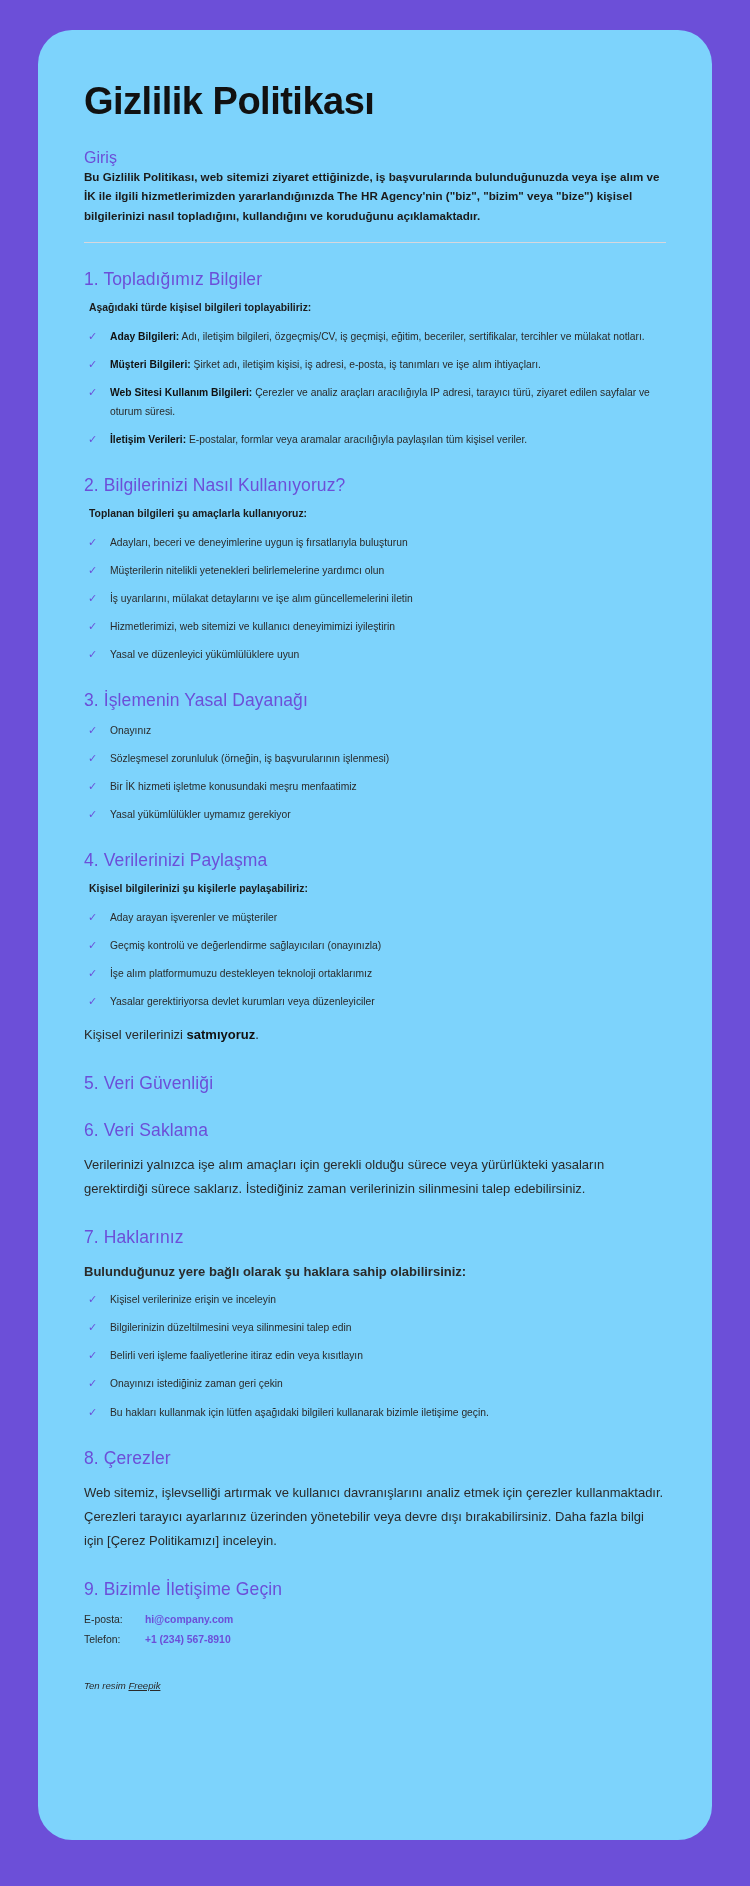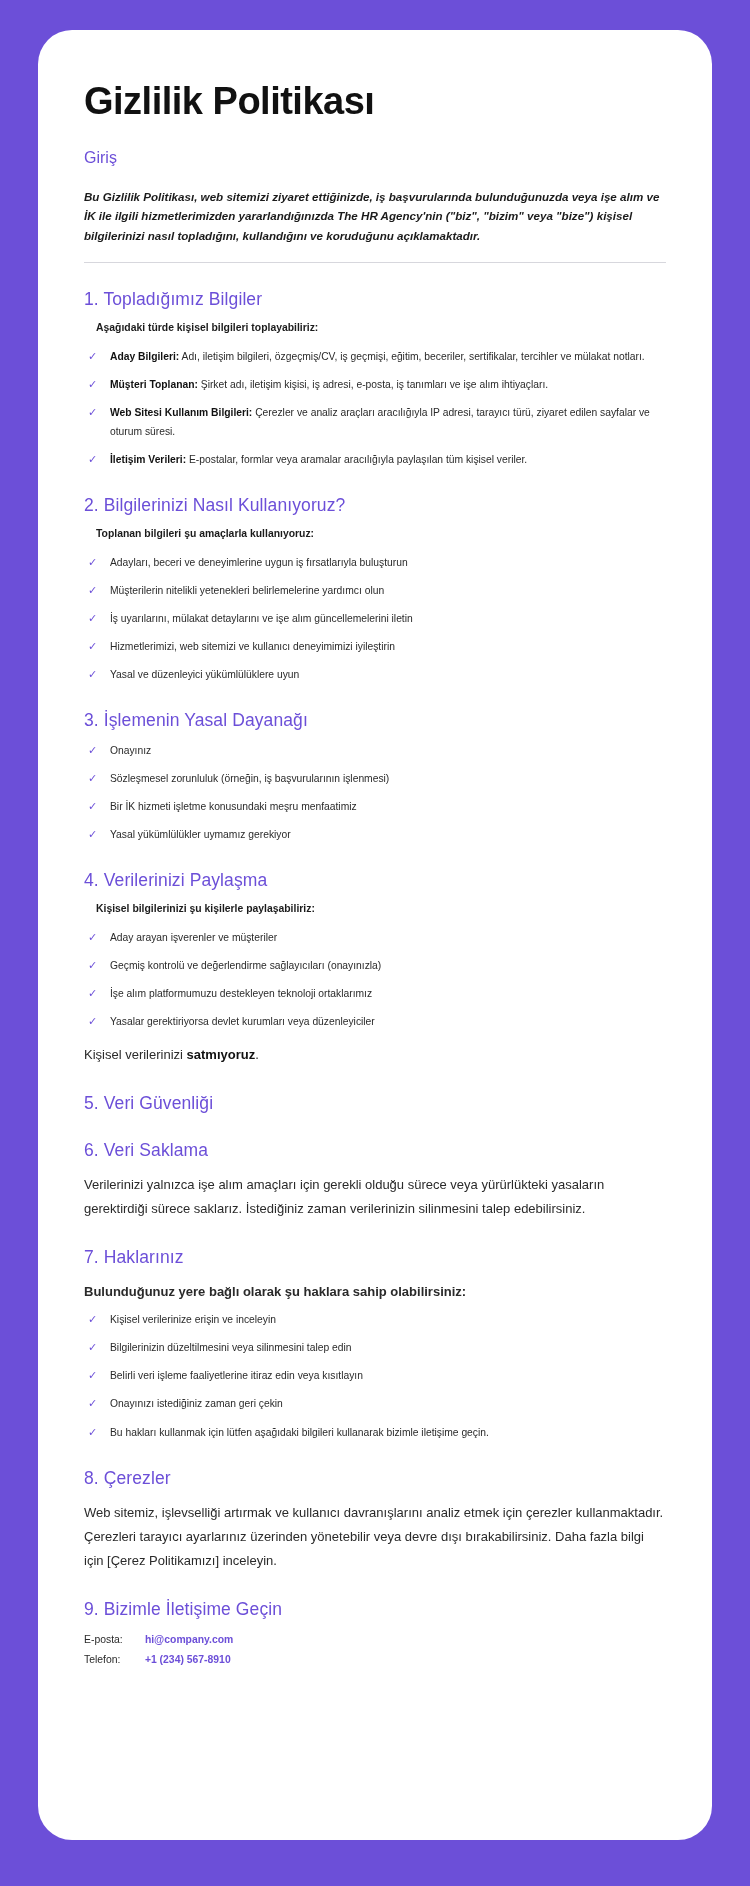--- a/index.html
+++ b/index.html
@@ -10,21 +10,21 @@
     font-family: "Liberation Sans", sans-serif;
     -webkit-font-smoothing: antialiased;
   }
   .page-outer {
     width: 750px;
     min-height: 1886px;
     background: #6c4fd8;
     padding: 30px 38px 36px 38px;
   }
   .card {
-    background: #ffffff;
+    background: #7dd3fc;
     border-radius: 34px;
     padding: 44px 46px 40px 46px;
     min-height: 1810px;
   }
   h1.doc-title {
     font-size: 38px;
     line-height: 1.12;
     margin: 6px 0 26px 0;
     color: #111111;
     font-weight: bold;
@@ -34,40 +34,39 @@
     color: #6c4fd8;
     font-weight: normal;
     font-size: 17.5px;
     margin: 26px 0 10px 0;
     letter-spacing: 0.1px;
   }
   h2.intro-head {
     color: #6c4fd8;
     font-weight: normal;
     font-size: 16px;
-    margin: 0 0 20px 0;
+    margin: 0 0 0 0;
   }
   p.intro-text {
-    font-style: italic;
     font-weight: bold;
     font-size: 11.6px;
     line-height: 1.72;
     color: #1b1b1b;
     margin: 0 0 16px 0;
   }
   hr.rule {
     border: none;
     border-top: 1px solid #d7d7dd;
     margin: 0 0 6px 0;
   }
   p.lead {
     font-weight: bold;
     font-size: 10.4px;
     color: #1b1b1b;
-    margin: 0 0 10px 12px;
+    margin: 0 0 10px 5px;
     line-height: 1.6;
   }
   p.body-text {
     font-size: 13px;
     color: #2a2a2a;
     line-height: 1.85;
     margin: 12px 0 6px 0;
   }
   ul.check-list {
     list-style: none;
@@ -127,21 +126,21 @@
 
     <h2 class="sec-purple">1. Topladığımız Bilgiler</h2>
     <p class="lead">Aşağıdaki türde kişisel bilgileri toplayabiliriz:</p>
     <ul class="check-list">
       <li>
         <span class="tick">✓</span>
         <b>Aday Bilgileri:</b><span> Adı, iletişim bilgileri, özgeçmiş/CV, iş geçmişi, eğitim, beceriler, sertifikalar, tercihler ve mülakat notları.</span>
       </li>
       <li>
         <span class="tick">✓</span>
-        <b>Müşteri Toplanan:</b><span> Şirket adı, iletişim kişisi, iş adresi, e-posta, iş tanımları ve işe alım ihtiyaçları.</span>
+        <b>Müşteri Bilgileri:</b><span> Şirket adı, iletişim kişisi, iş adresi, e-posta, iş tanımları ve işe alım ihtiyaçları.</span>
       </li>
       <li>
         <span class="tick">✓</span>
         <b>Web Sitesi Kullanım Bilgileri:</b><span> Çerezler ve analiz araçları aracılığıyla IP adresi, tarayıcı türü, ziyaret edilen sayfalar ve oturum süresi.</span>
       </li>
       <li>
         <span class="tick">✓</span>
         <b>İletişim Verileri:</b><span> E-postalar, formlar veya aramalar aracılığıyla paylaşılan tüm kişisel veriler.</span>
       </li>
     </ul>
@@ -195,15 +194,18 @@
     <h2 class="sec-purple">9. Bizimle İletişime Geçin</h2>
     <p class="contact-line">
       <span class="label">E-posta:</span>
       <a class="contact-val" href="#" style="text-decoration:none;">hi@company.com</a>
     </p>
     <p class="contact-line">
       <span class="label">Telefon:</span>
       <a class="contact-val" href="#" style="text-decoration:none;">+1 (234) 567-8910</a>
     </p>
 
+    <p class="credit">
+      <span>Ten resim </span><a href="#">Freepik</a>
+    </p>
 
   </div>
 </div>
 
 </body></html>

